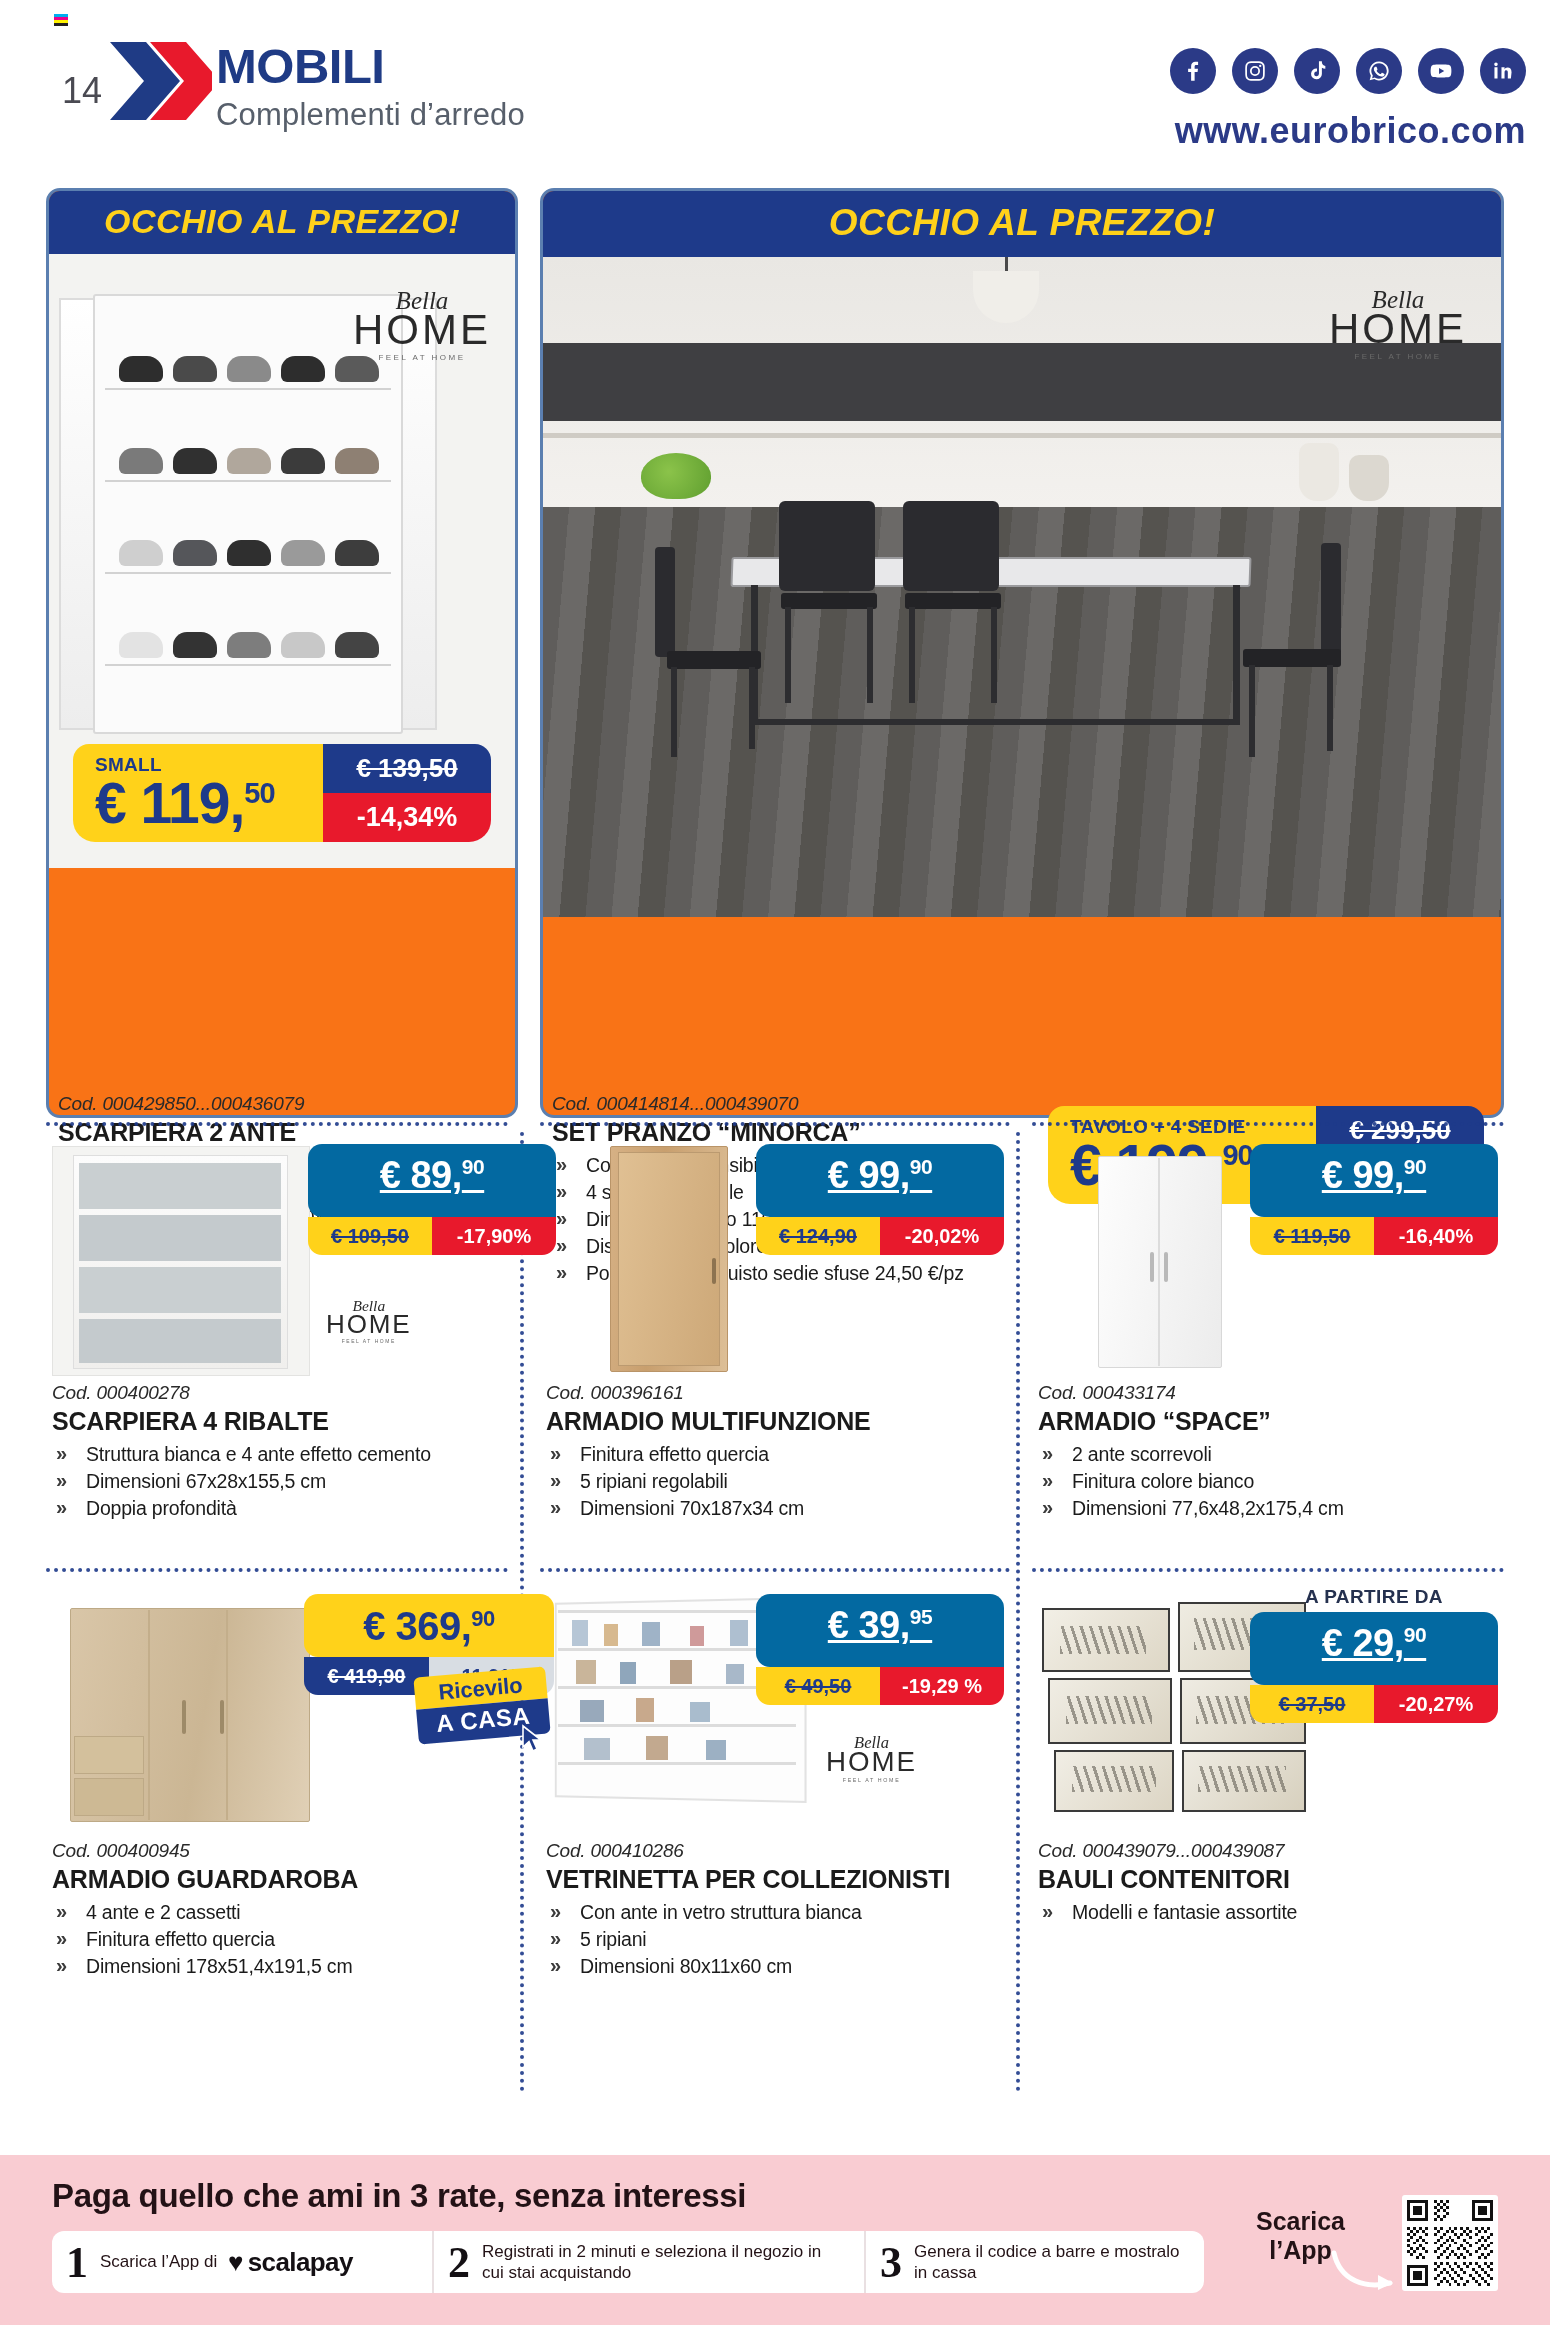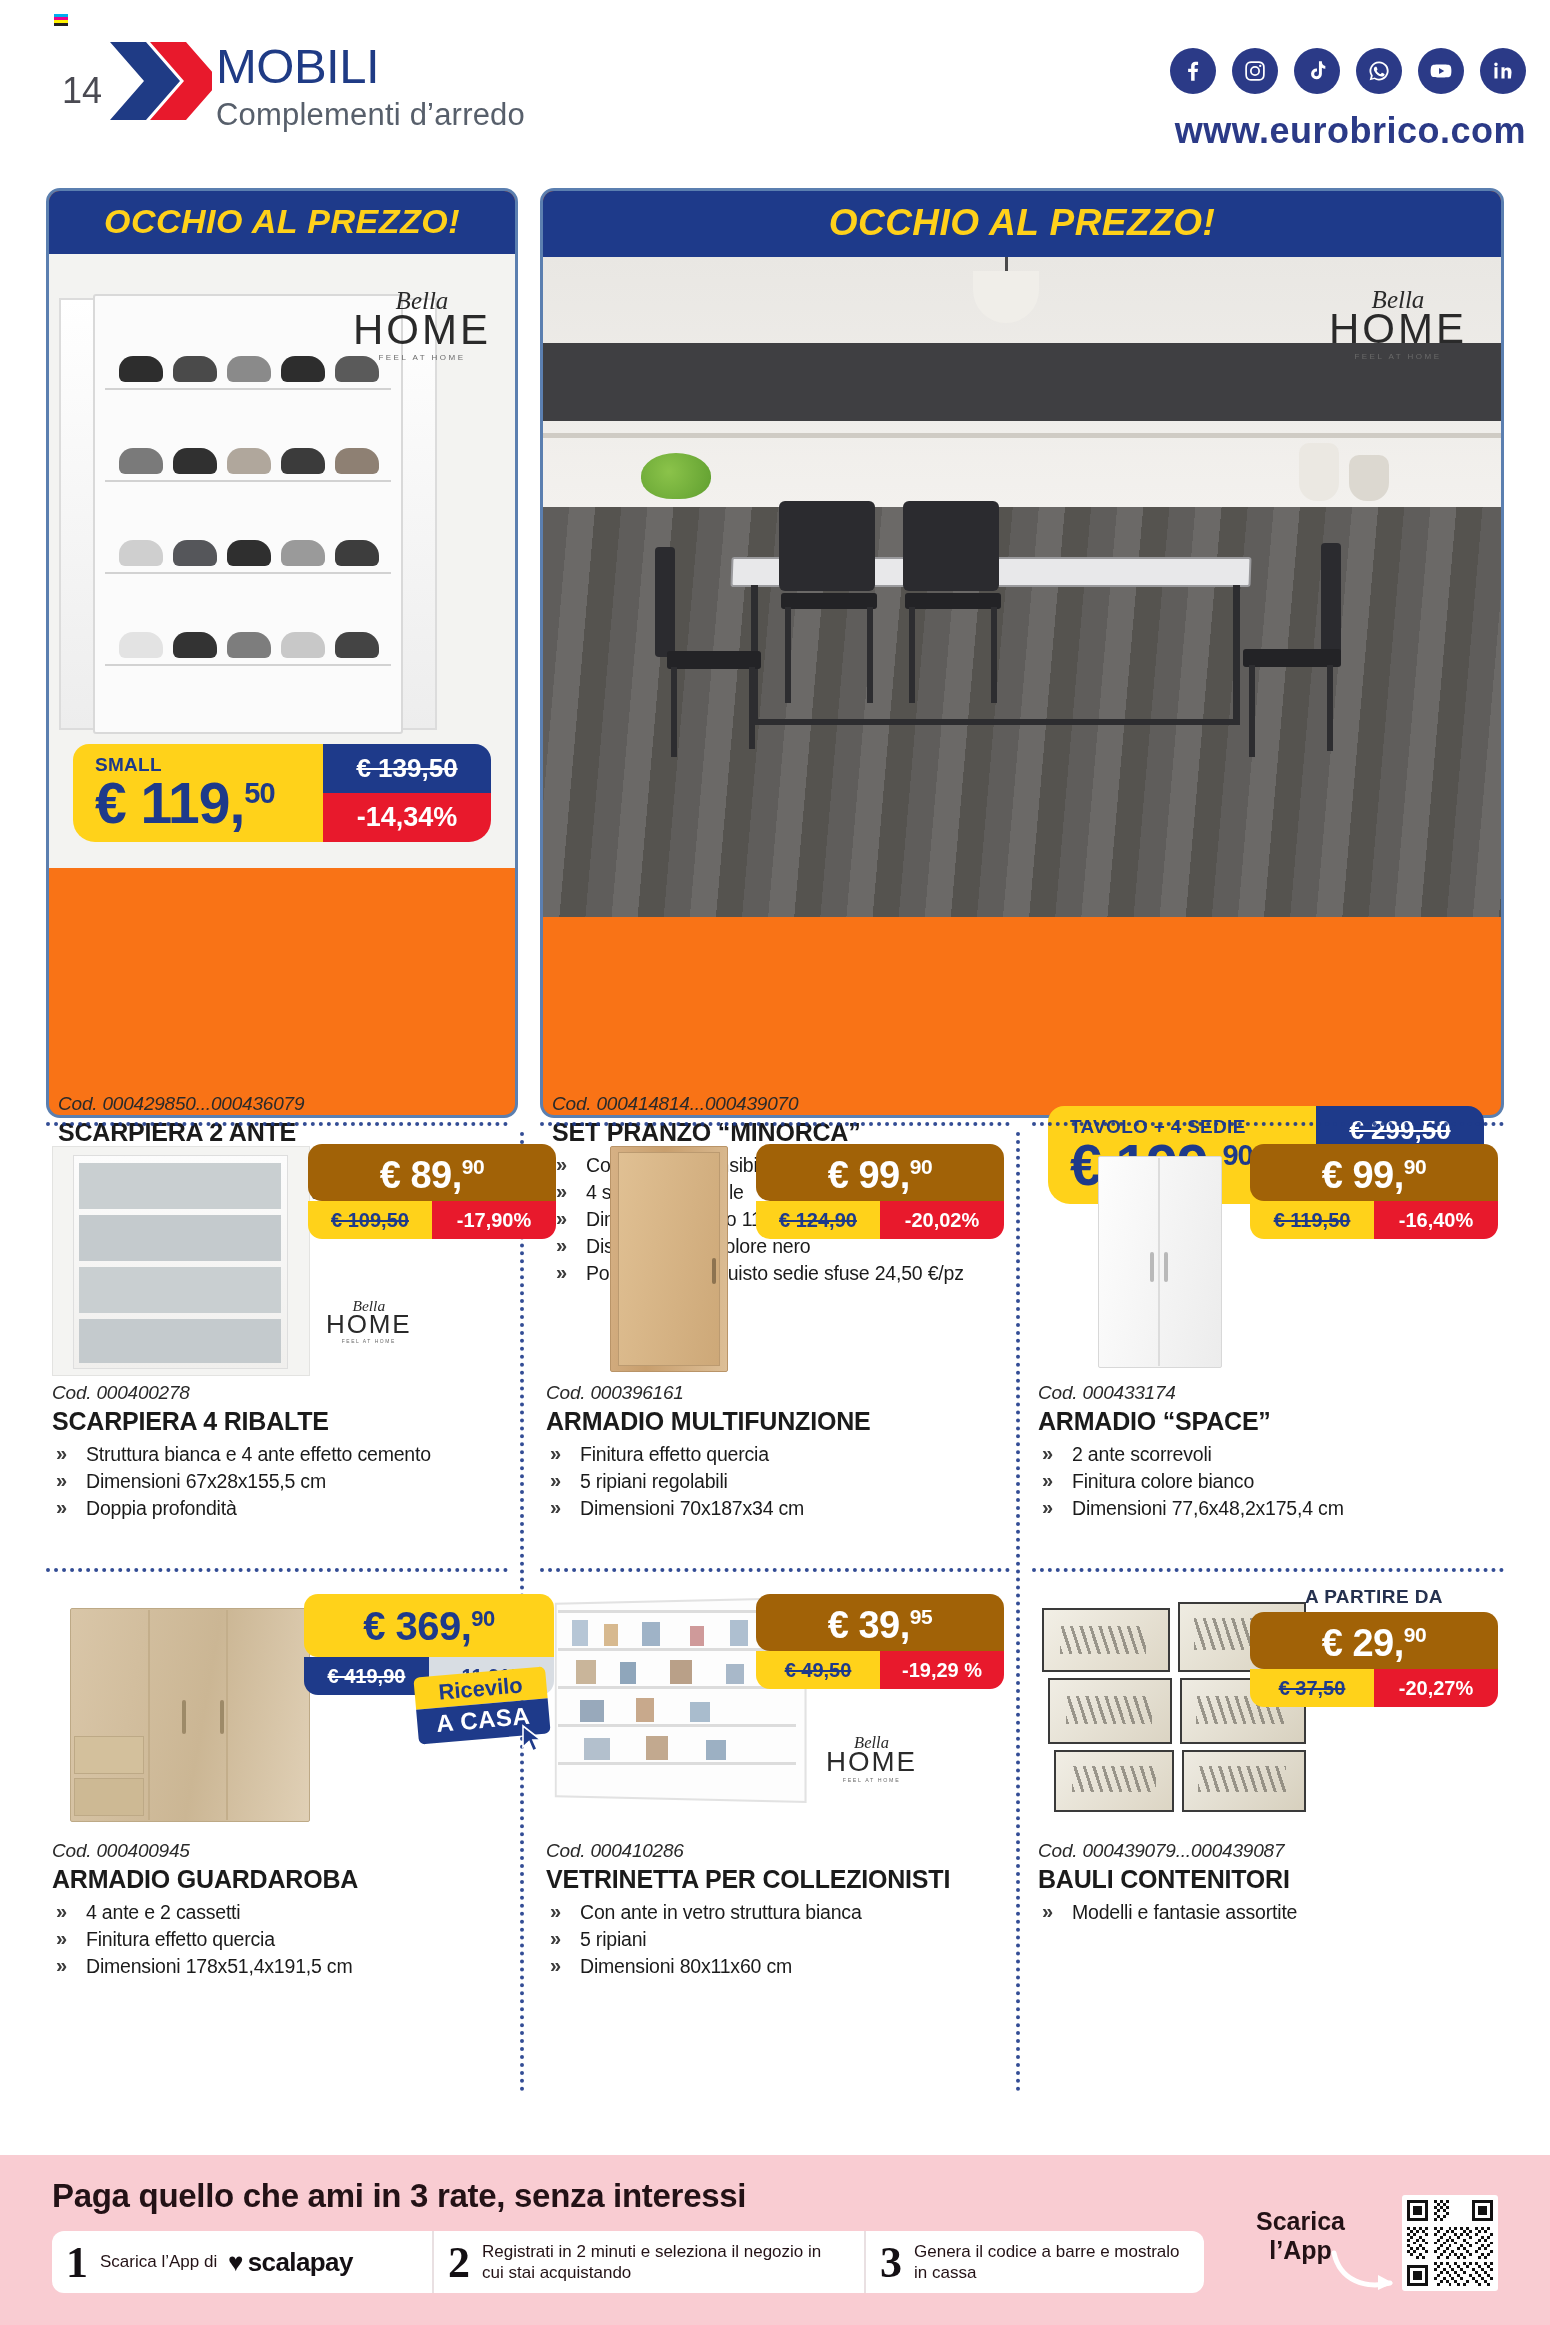--- a/index.html
+++ b/index.html
@@ -16,21 +16,21 @@
   .cmyk-marks { position: absolute; left: 30px; top: 14px; width: 14px; height: 12px; }
   .cmyk-marks i { display: block; height: 3px; width: 14px; }
   .page-num {
     position: absolute; left: 38px; top: 70px;
     font-size: 36px; color: #4a4a52; font-weight: 400;
     font-family: "Liberation Sans", sans-serif;
   }
   .chevron-logo { position: absolute; left: 78px; top: 36px; width: 110px; height: 90px; }
   .header-titles { position: absolute; left: 192px; top: 42px; }
   .header-title {
-    font-size: 49px; font-weight: normal; color: #1f3b85; letter-spacing: -0.5px;
+    font-size: 49px; font-weight: bold; color: #1f3b85; letter-spacing: -0.5px;
     line-height: 1.0;
   }
   .header-sub {
     font-size: 31px; color: #575f6b; font-weight: 400; margin-top: 6px;
     letter-spacing: 0.2px;
   }
   .social-row { position: absolute; right: 48px; top: 48px; display: flex; gap: 16px; }
   .soc {
     width: 46px; height: 46px; border-radius: 50%;
     background: #2b3a87; display: flex; align-items: center; justify-content: center;
@@ -145,23 +145,24 @@
   
   .divider {
     position: absolute; height: 0; border-top: 4px dotted #1e3a8a; opacity: .9;
   }
 
   .cell { position: absolute; }
 
   
   .badge-blue { position: absolute; width: 248px; }
   .badge-blue .top {
-    background: #a16207; color: #fff; border-radius: 14px 14px 0 14px;
-    font-size: 38px; font-weight: bold; text-align: center; padding: 10px 6px 4px;
+    background: #0369a1; color: #fff; border-radius: 14px 14px 0 14px;
+    font-size: 38px; font-weight: bold; text-align: center; padding: 10px 6px 20px;
     letter-spacing: -0.5px;
+    text-decoration: underline;
   }
   .badge-blue .top sup { font-size: 21px; vertical-align: super; }
   .badge-blue .bottom { display: flex; height: 38px; }
   .badge-blue .old {
     flex: 1; background: #ffd21a; color: #1e3a8a; font-size: 20px; font-weight: bold;
     display: flex; align-items: center; justify-content: center;
     text-decoration: line-through; border-radius: 0 0 0 14px;
   }
   .badge-blue .disc {
     flex: 1; background: #e8192c; color: #fff; font-size: 20px; font-weight: bold;

